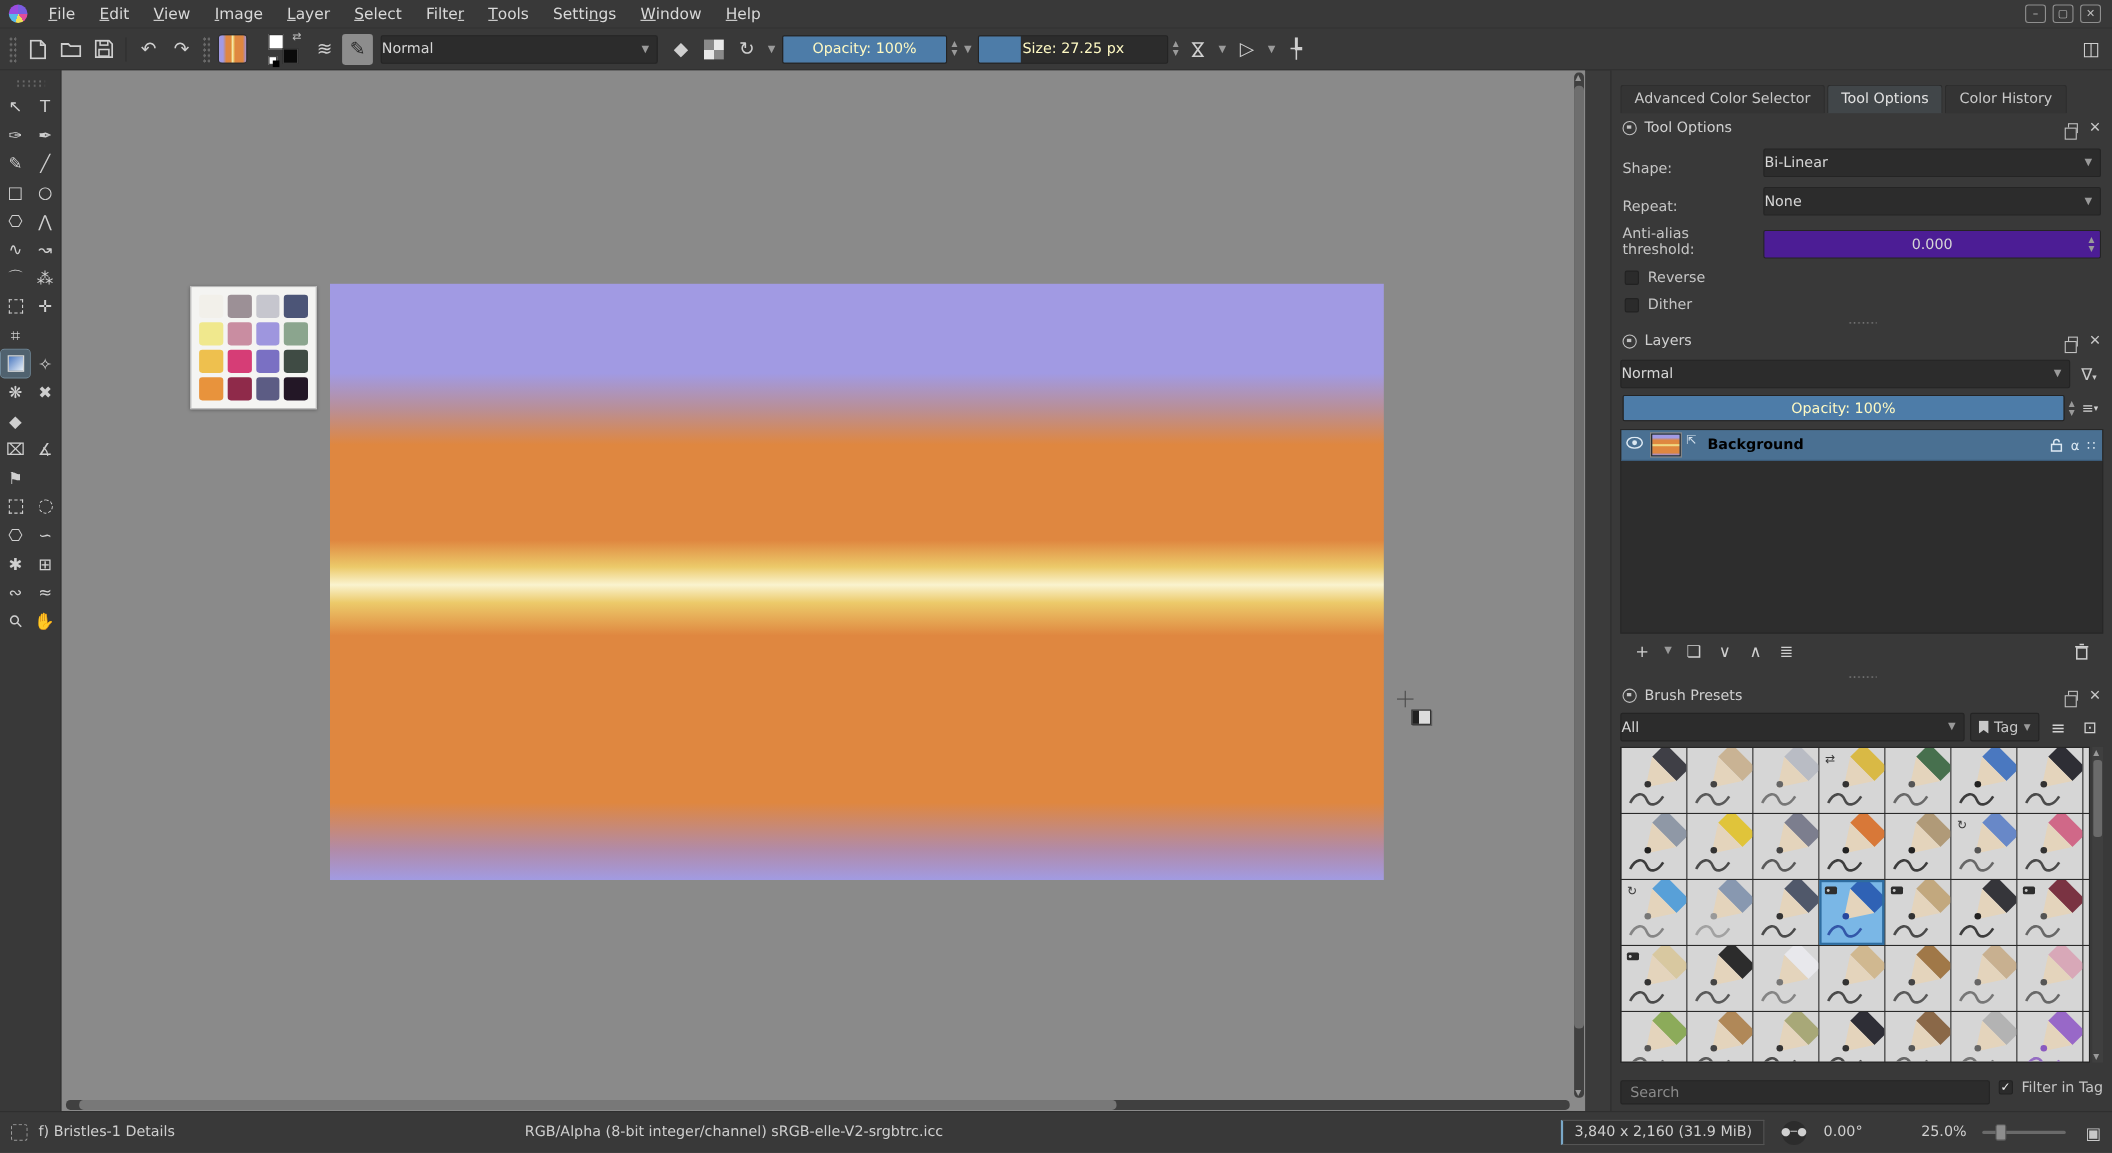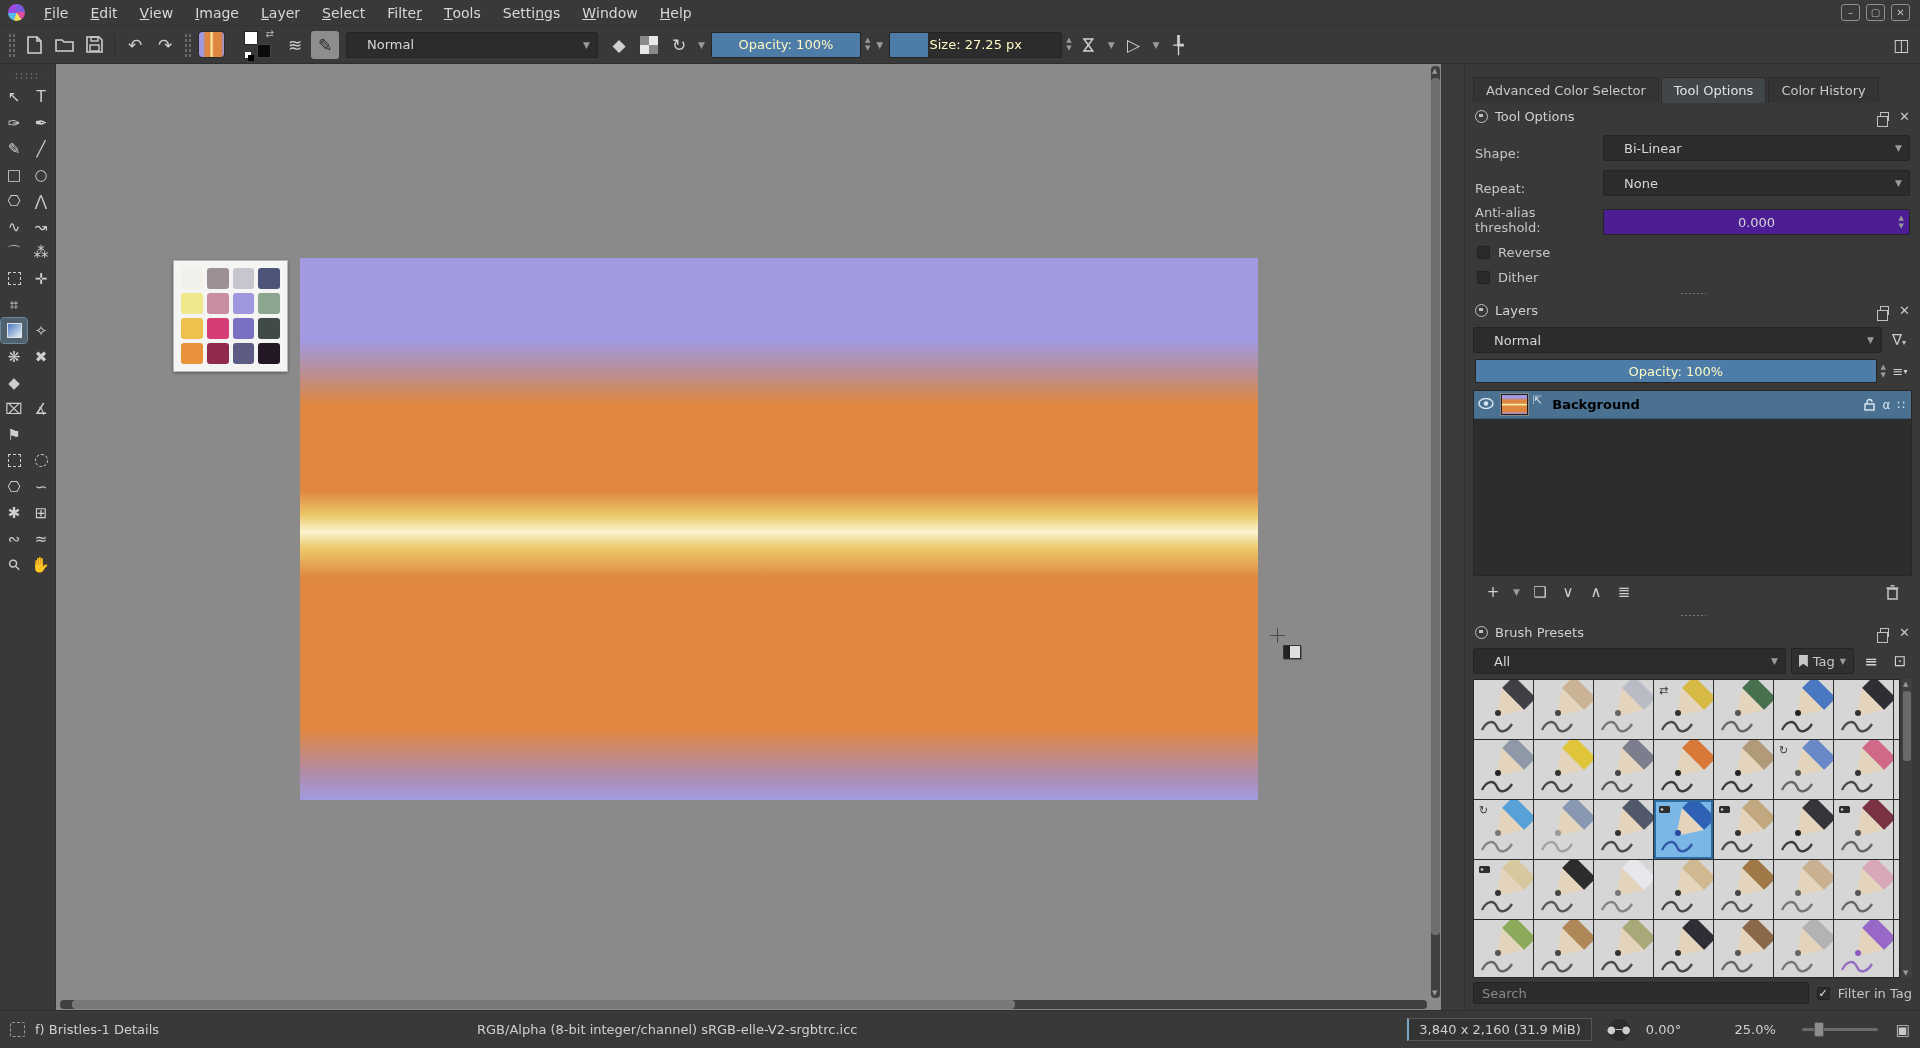--- a/index.html
+++ b/index.html
@@ -25,21 +25,21 @@
   .tbtn.pressed { background:#8d8d8d; color:#2a2a2a; }
   .tb-sep { width:1px; height:22px; background:#2f2f2f; margin:0 5px; }
   .grad-btn { width:27px; height:27px; border-radius:4px; border:1px solid #2c2c2c; margin:0 3px; }
   .fgbg { position:relative; width:28px; height:28px; margin:0 8px 0 16px; }
   .fgbg .fg { position:absolute; left:0; top:0; width:14px; height:14px; background:#fff; border:1px solid #222; }
   .fgbg .bg { position:absolute; right:1px; bottom:1px; width:14px; height:14px; background:#0a0a0a; border:1px solid #444; }
   .fgbg .swap { position:absolute; right:-2px; top:-3px; font-size:10px; color:#bbb; }
   .fgbg .mini { position:absolute; left:0; bottom:0; width:8px; height:8px; background:#fff; border:1px solid #333; }
   .fgbg .mini::after { content:""; position:absolute; right:-3px; bottom:-3px; width:6px; height:6px; background:#000; }
   .checker { width:18px; height:18px; background:conic-gradient(#e8e8e8 0 25%, #8a8a8a 0 50%, #e8e8e8 0 75%, #8a8a8a 0); }
-  .combo { height:26px; background:#2c2c2c; border:1px solid #242424; border-radius:2px; display:flex; align-items:center; padding:0 20px; position:relative; color:#d6d6d6; }
+  .combo { height:26px; background:#2c2c2c; border:1px solid #242424; border-radius:2px; display:flex; align-items:center; padding:0 0; position:relative; color:#d6d6d6; }
   .combo .arrow { position:absolute; right:7px; color:#9a9a9a; font-size:9px; }
   .combo.normal-combo { width:252px; margin:0 6px; }
   .slider-box { height:26px; background:#2c2c2c; border:1px solid #242424; border-radius:2px; position:relative; overflow:hidden; margin:0 2px; }
   .slider-box .fill { position:absolute; left:0; top:0; bottom:0; background:#4d7ca8; }
   .slider-box .lbl { position:absolute; inset:0; display:flex; align-items:center; justify-content:center; color:#fef9c3; z-index:1; }
   .spin { display:inline-flex; flex-direction:column; justify-content:center; gap:1px; color:#9a9a9a; font-size:7px; line-height:7px; margin:0 2px; }
   .drop-arrow { color:#9a9a9a; font-size:9px; margin:0 4px; }
   .ws-btn { margin-left:auto; }
 
   
@@ -114,34 +114,34 @@
   .bp-ctl .combo { flex:1; }
   .tag-btn { height:26px; background:#303030; border:1px solid #242424; border-radius:2px; display:flex; align-items:center; gap:5px; padding:0 7px; color:#c8c8c8; }
   .bookmark { width:9px; height:12px; background:#c8c8c8; clip-path:polygon(0 0,100% 0,100% 100%,50% 72%,0 100%); }
   .bp-grid-wrap { position:relative; flex:1; margin:2px 6px 0; min-height:0; }
   #bpgrid { position:absolute; left:0; top:0; right:12px; bottom:0; background:#2a2a2a; display:grid; grid-template-columns:repeat(8,59px); grid-auto-rows:59px; gap:1px; overflow:hidden; border:1px solid #272727; }
   .bp-cell { background:#d6d6d6; position:relative; }
   .bp-cell.sel { background:#7ab7e6; outline:2px solid #2f6da0; outline-offset:-2px; z-index:1; }
   .bp-cell svg { display:block; width:100%; height:100%; }
   .bp-vscroll { position:absolute; right:0; top:0; bottom:0; width:10px; background:#3f3f3f; }
   .bp-vscroll .thumb { position:absolute; top:12px; height:70px; left:1px; right:1px; background:#6a6a6a; border-radius:3px; }
-  .bp-search { display:flex; align-items:center; gap:8px; padding:4px 6px 6px; }
+  .bp-search { display:flex; gap:8px; padding:16px 6px 6px; }
   .search-input { flex:1; height:22px; background:#2c2c2c; border:1px solid #242424; border-radius:2px; color:#9a9a9a; padding:0 8px; font:inherit; }
   .search-input::placeholder { color:#8a8a8a; }
   .fit-label { color:#c6c6c6; white-space:nowrap; }
 
   
   .statusbar { height:38px; background:#393939; border-top:1px solid #2f2f2f; display:flex; align-items:center; padding:0 10px; flex:0 0 auto; color:#cfcfcf; }
   .sb-ico { width:15px; height:15px; border:1px dashed #9a9a9a; border-radius:2px; margin-right:10px; }
   .sb-brush { width:430px; }
   .sb-color { flex:1; padding-left:12px; }
   .sb-size-box { background:#333; border:1px solid #555; border-left:2px solid #7aa8c8; padding:3px 10px; margin-right:16px; }
   .rot-ico { width:22px; height:22px; border-radius:50%; background:#2c2c2c; color:#cfcfcf; display:flex; align-items:center; justify-content:center; font-size:10px; margin-right:16px; }
   .sb-rot { width:70px; }
-  .sb-zoom { width:60px; text-align:right; margin-right:26px; }
+  .sb-zoom { width:60px; text-align:right; margin-right:14px; }
   .zoom-slider { width:76px; height:3px; background:#6a6a6a; border-radius:2px; position:relative; margin-right:18px; }
   .zoom-slider .handle { position:absolute; left:12px; top:-6px; width:10px; height:15px; background:#8d8d8d; border:1px solid #555; border-radius:2px; }
   .sb-last { font-size:15px; color:#c8c8c8; }
 </style>
 </head>
 <body>
 
 <div id="app">
 
   <div class="menubar">

